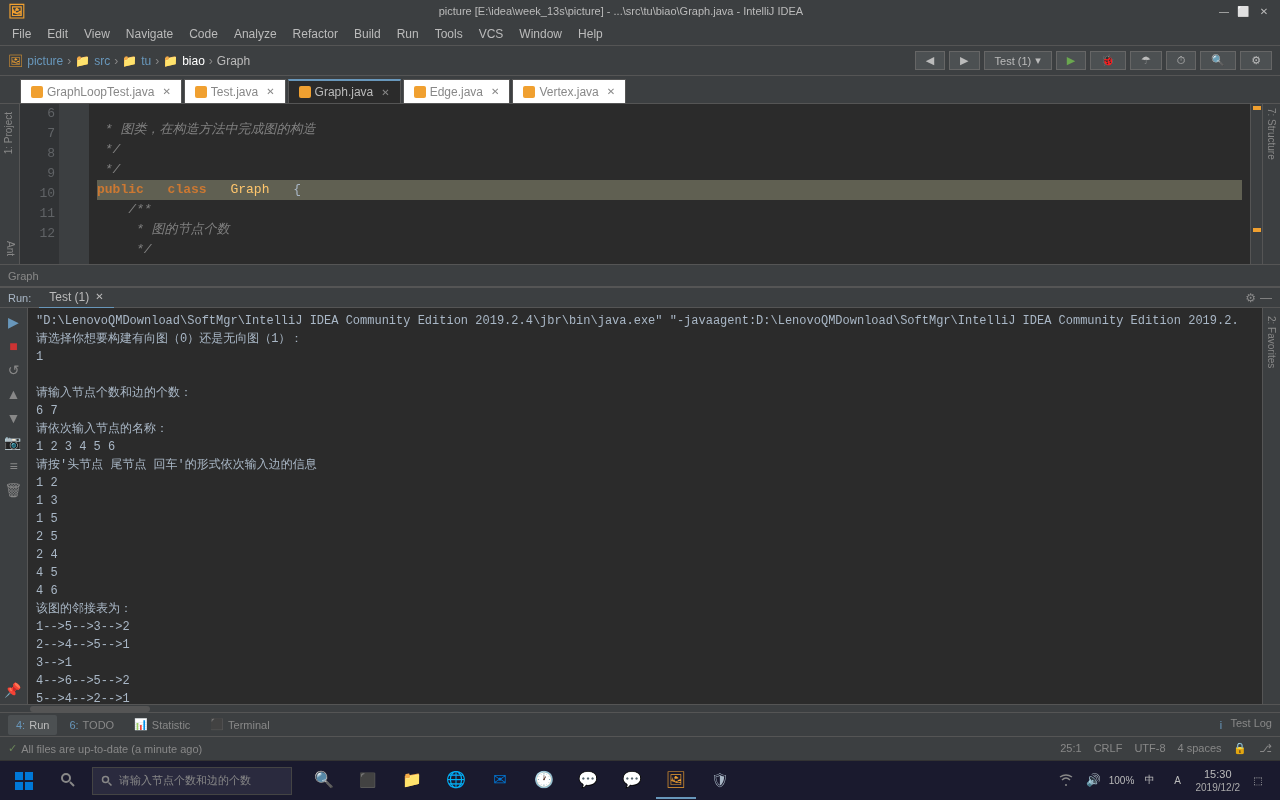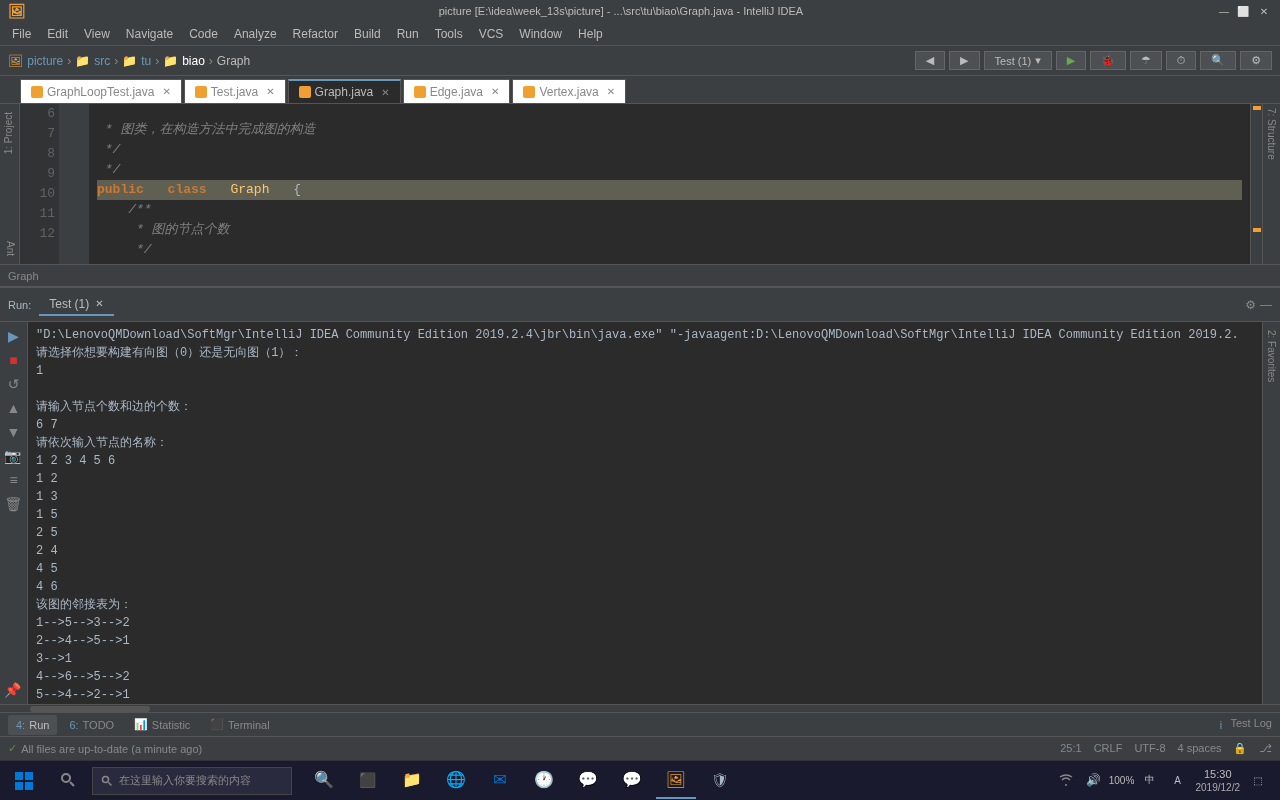--- a/index.html
+++ b/index.html
@@ -148,21 +148,21 @@
 
     
     #run-panel {
       background: #2b2b2b;
       border-top: 2px solid #555;
       display: flex;
       flex-direction: column;
       height: 460px;
     }
     #run-panel-tabs {
-      height: 34px;
+      height: 20px;
       background: #3c3f41;
       display: flex;
       align-items: center;
       padding: 0 8px;
       gap: 8px;
       border-bottom: 1px solid #555;
     }
     .run-tab {
       height: 22px;
       padding: 0 10px;
@@ -504,20 +504,21 @@
 
       <div id="run-output">
         <div class="run-line command">"D:\LenovoQMDownload\SoftMgr\IntelliJ IDEA Community Edition 2019.2.4\jbr\bin\java.exe" "-javaagent:D:\LenovoQMDownload\SoftMgr\IntelliJ IDEA Community Edition 2019.2.</div>
         <div class="run-line">请选择你想要构建有向图（0）还是无向图（1）：</div>
         <div class="run-line">1</div>
         <div class="run-line">&nbsp;</div>
         <div class="run-line">请输入节点个数和边的个数：</div>
         <div class="run-line">6 7</div>
         <div class="run-line">请依次输入节点的名称：</div>
         <div class="run-line">1 2 3 4 5 6</div>
+        <div class="run-line">请按'头节点 尾节点 回车'的形式依次输入边的信息</div>
         <div class="run-line">1 2</div>
         <div class="run-line">1 3</div>
         <div class="run-line">1 5</div>
         <div class="run-line">2 5</div>
         <div class="run-line">2 4</div>
         <div class="run-line">4 5</div>
         <div class="run-line">4 6</div>
         <div class="run-line">该图的邻接表为：</div>
         <div class="run-line">1--&gt;5--&gt;3--&gt;2</div>
         <div class="run-line">2--&gt;4--&gt;5--&gt;1</div>
@@ -589,21 +590,21 @@
     <svg width="16" height="16" viewBox="0 0 16 16">
       <circle cx="6" cy="6" r="4" stroke="#888" stroke-width="2" fill="none"></circle>
       <line x1="10" y1="10" x2="14" y2="14" stroke="#888" stroke-width="2"></line>
     </svg>
   </div>
   <div class="search-bar">
     <svg width="12" height="12" viewBox="0 0 16 16">
       <circle cx="6" cy="6" r="4" stroke="#888" stroke-width="2" fill="none"></circle>
       <line x1="10" y1="10" x2="14" y2="14" stroke="#888" stroke-width="2"></line>
     </svg>
-    <span>在这里输入你要搜索的内容</span>
+    <span>请输入节点个数和边的个数</span>
   </div>
 
   <div class="taskbar-apps">
     <div class="taskbar-app">
       <span style="font-size:16px;">🔍</span>
     </div>
     <div class="taskbar-app">
       <span style="font-size:14px;">⬛</span>
     </div>
     <div class="taskbar-app">

